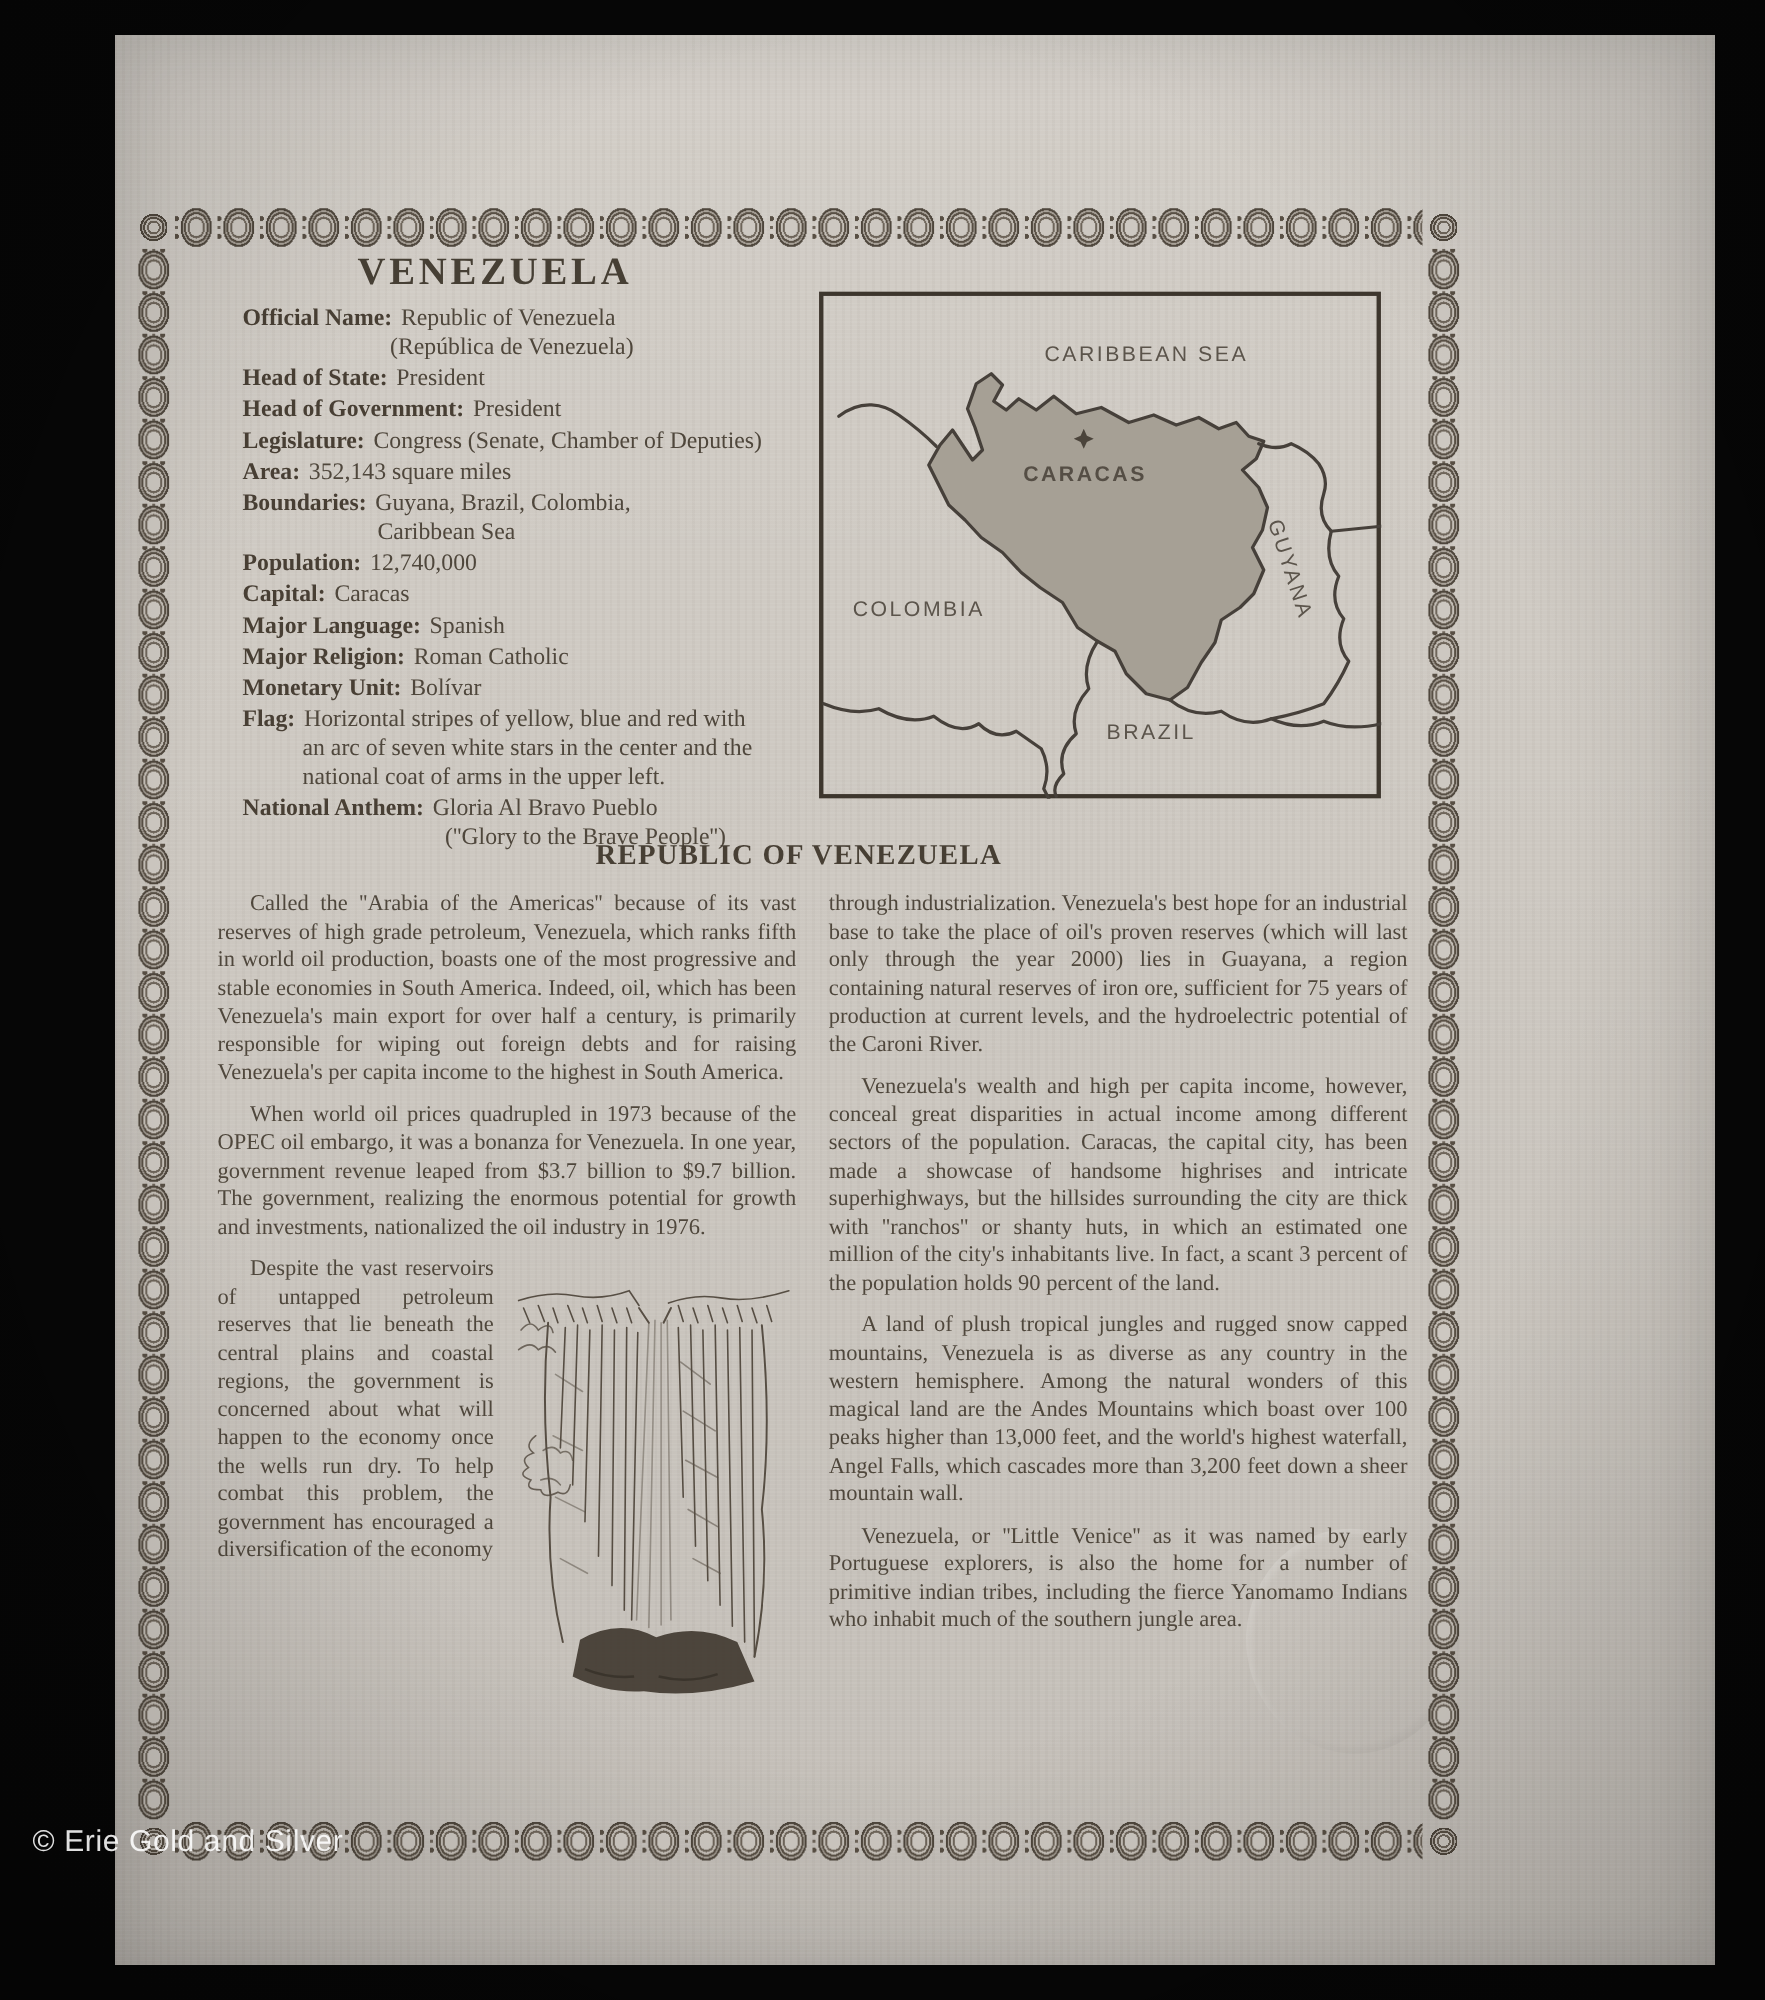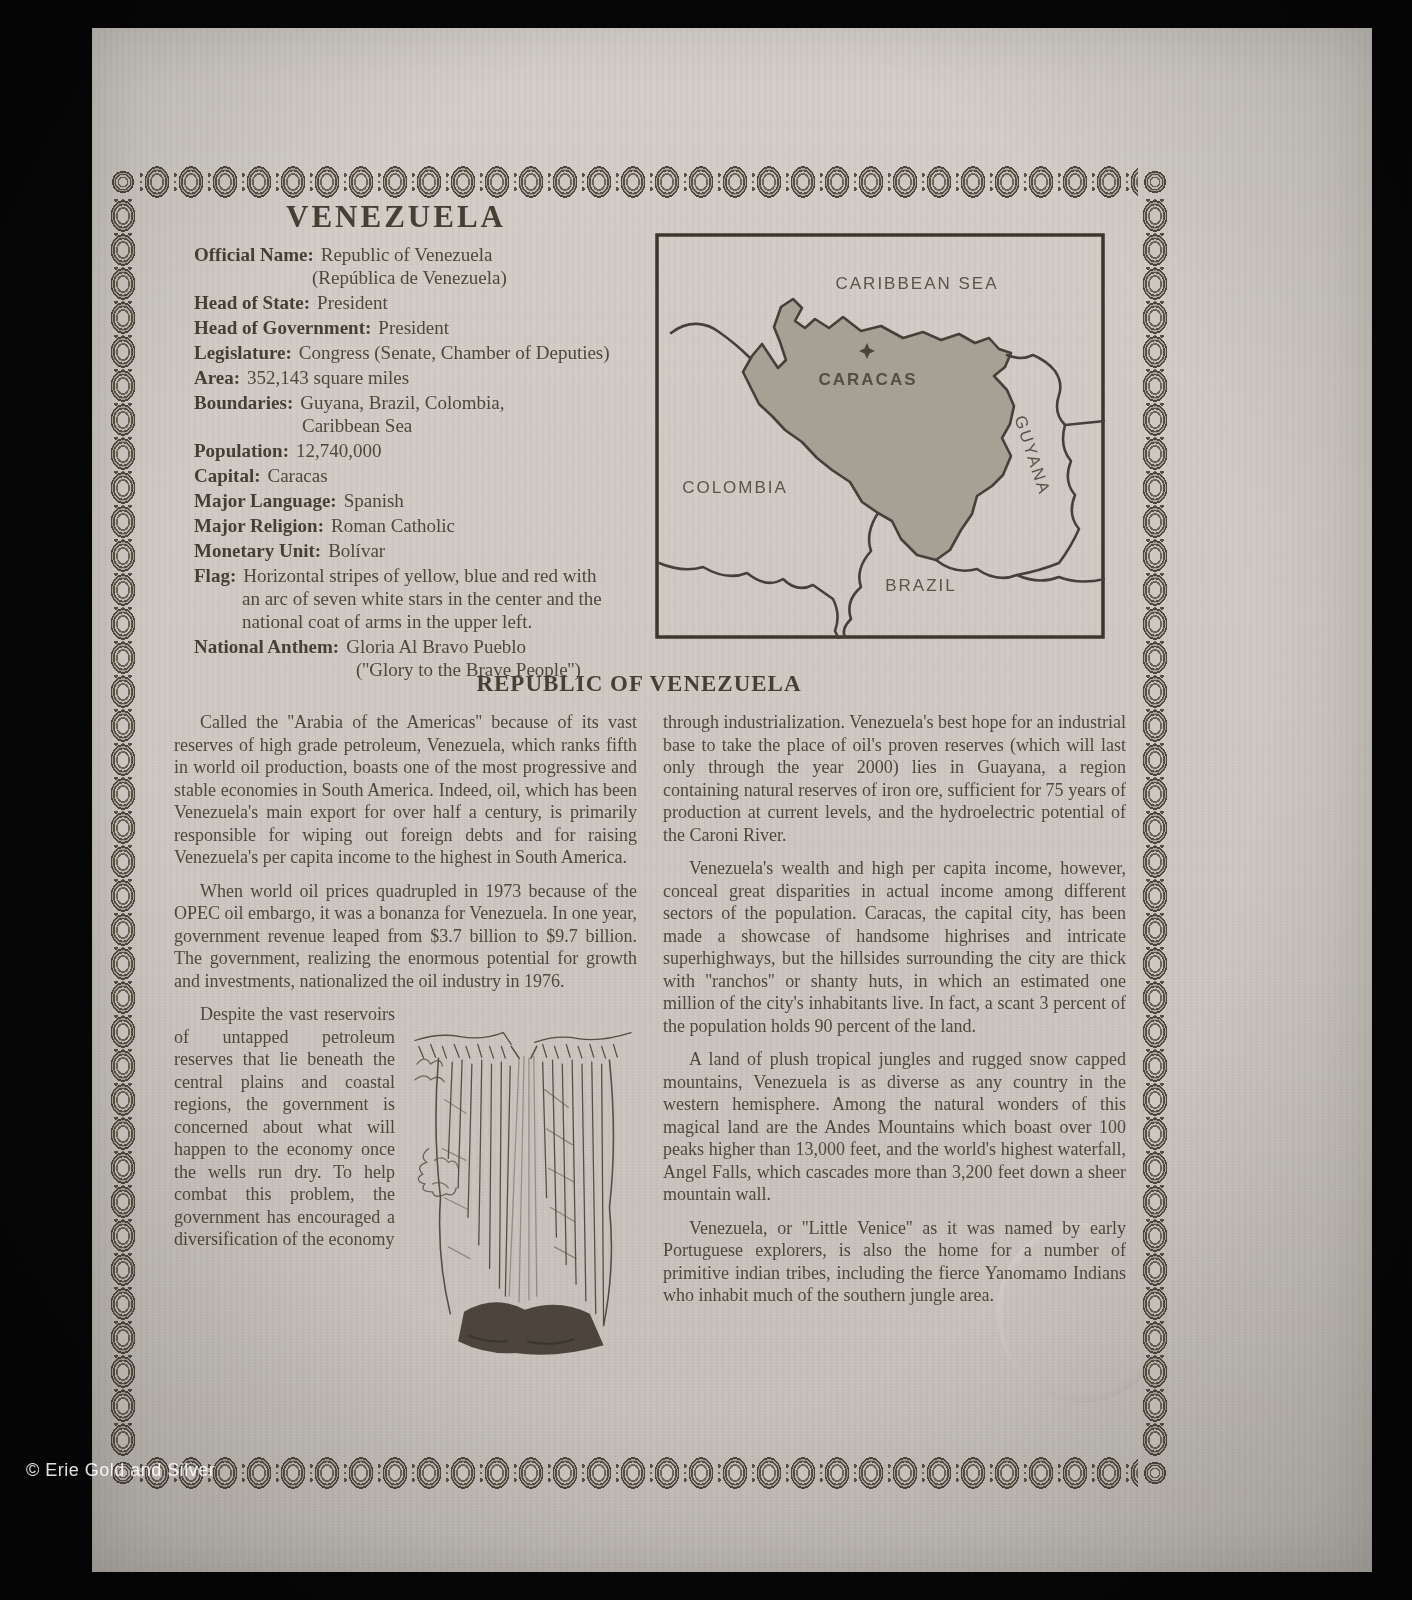--- a/index.html
+++ b/index.html
@@ -74,21 +74,21 @@
   .falls{float:right;width:228px;height:366px;margin:-4px 0 4px 14px;}
 
   .seal{
     position:absolute;left:905px;top:1195px;width:170px;height:180px;border-radius:50%;
     box-shadow:inset 3px 4px 5px rgba(255,255,255,0.30), inset -3px -4px 6px rgba(0,0,0,0.07);
     opacity:.5;transform:rotate(-8deg);
   }
   .watermark{
     position:absolute;left:26px;top:1460px;
     font-family:"Liberation Sans","DejaVu Sans",sans-serif;
-    font-size:18px;color:rgba(255,255,255,0.88);letter-spacing:0.5px;
+    font-size:24px;color:rgba(255,255,255,0.88);letter-spacing:0.5px;
   }
 </style>
 </head>
 <body>
 
 <div class="card">
   <div class="seal"></div>
 
   <div class="frame">
     <div class="bh b-top"></div>

